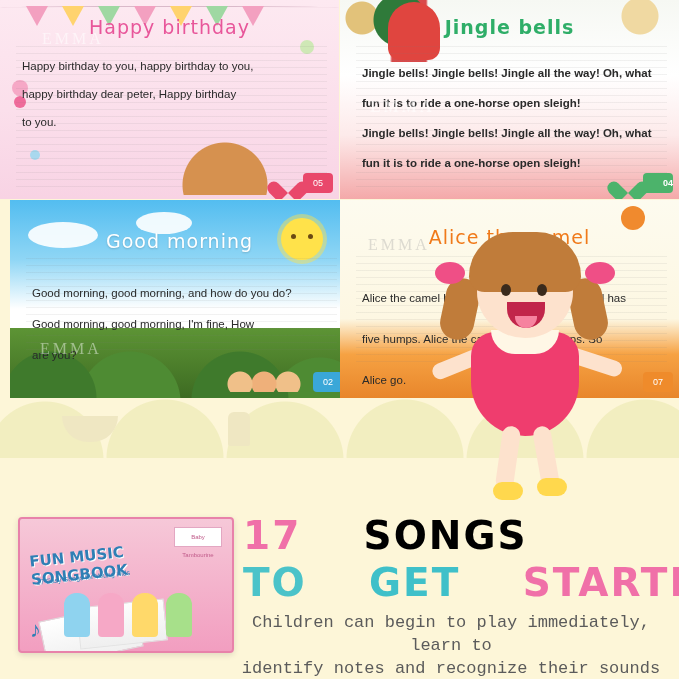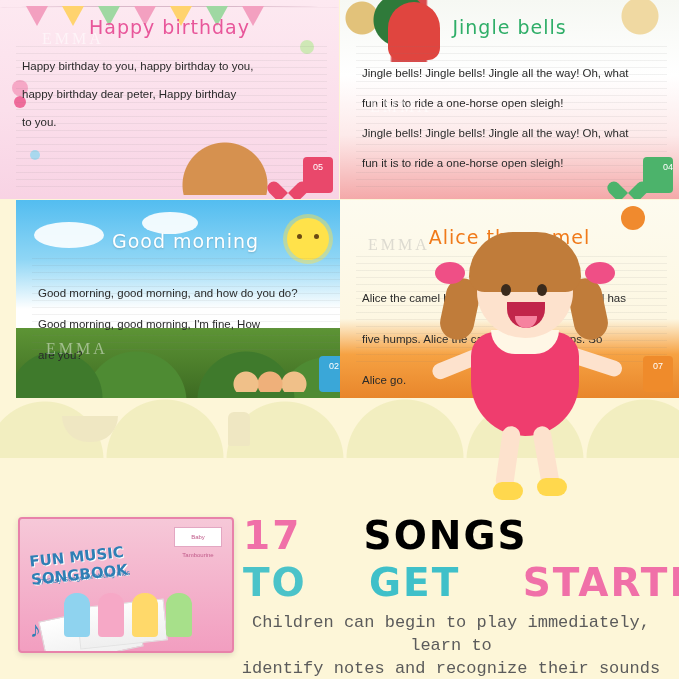--- a/index.html
+++ b/index.html
@@ -28,22 +28,22 @@
     left: 0;
     width: 679px;
     height: 398px;
     padding-left: 44px;
   }
   .card {
     position: absolute;
     overflow: hidden;
   }
   .card-tl { left: 0;    top: 0;   width: 339px; height: 199px; }
-  .card-tr { left: 340px;top: 0;   width: 339px; height: 199px; }
-  .card-bl { left: 16px;    top: 200px;width: 339px; height: 198px; }
+  .card-tr { left: 340px;top: 0;   width: 339px; height: 199px; font-weight: bold; }
+  .card-bl { left: 10px;    top: 200px;width: 339px; height: 198px; }
   .card-br { left: 340px;top: 200px;width: 339px; height: 198px; }
 
   .card-title {
     position: absolute;
     left: 0;
     right: 0;
     top: 16px;
     text-align: center;
     font-size: 19px;
     letter-spacing: 1px;
@@ -132,21 +132,21 @@
       radial-gradient(circle at 310px 76px, #4e8b33 0 46px, transparent 47px),
       linear-gradient(180deg,#5d9435,#3d6b22);
   }
 
   
   .card-br { background: linear-gradient(180deg,#fdfbef 0%, #fdf7e2 60%, #f6a243 78%, #e8862b 100%); }
   .c4-title { color: #f07a1a; font-family: "DejaVu Sans", sans-serif; }
 
   .badge {
     position: absolute;
-    width: 30px; height: 36px;
+    width: 30px; height: 20px;
     border-radius: 4px;
     color: #fff;
     font-size: 9px;
     line-height: 20px;
     text-align: center;
     right: 6px;
     bottom: 6px;
     background: #e9486b;
   }
   .badge.green { background: #4cb36b; text-align: right; }

